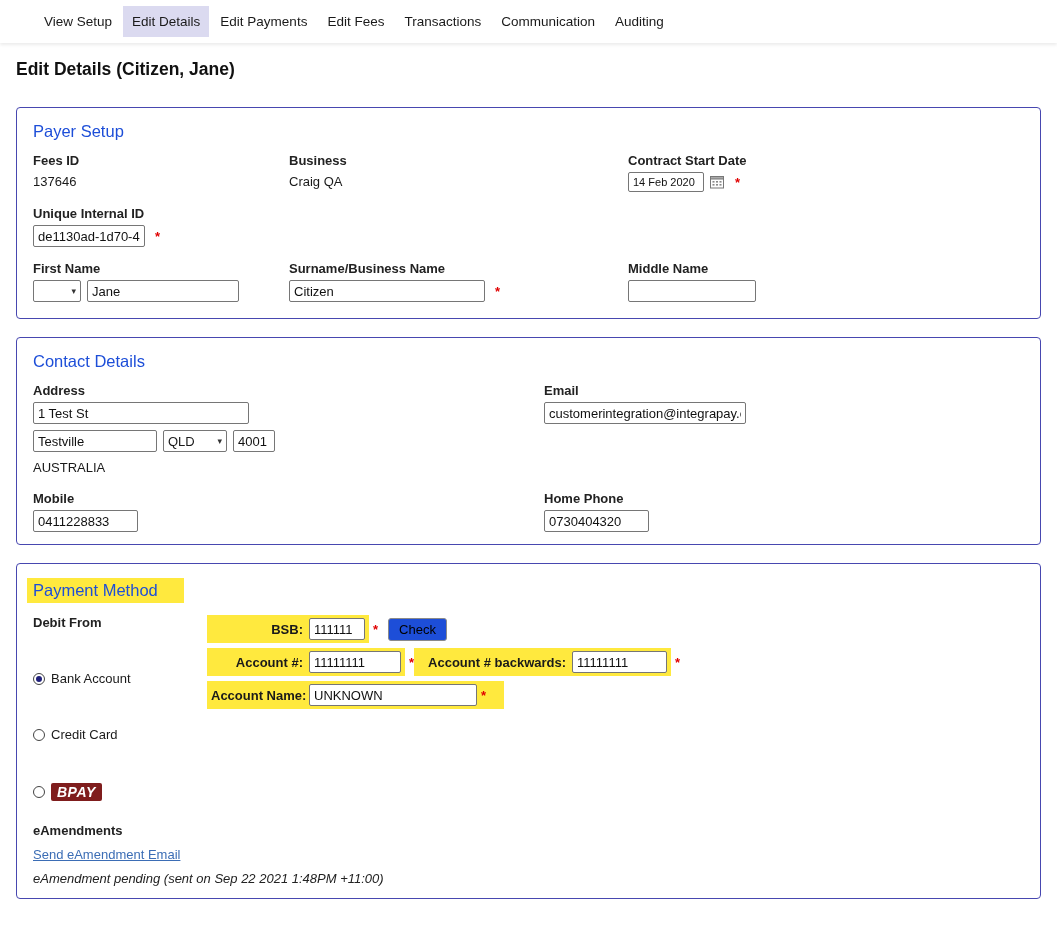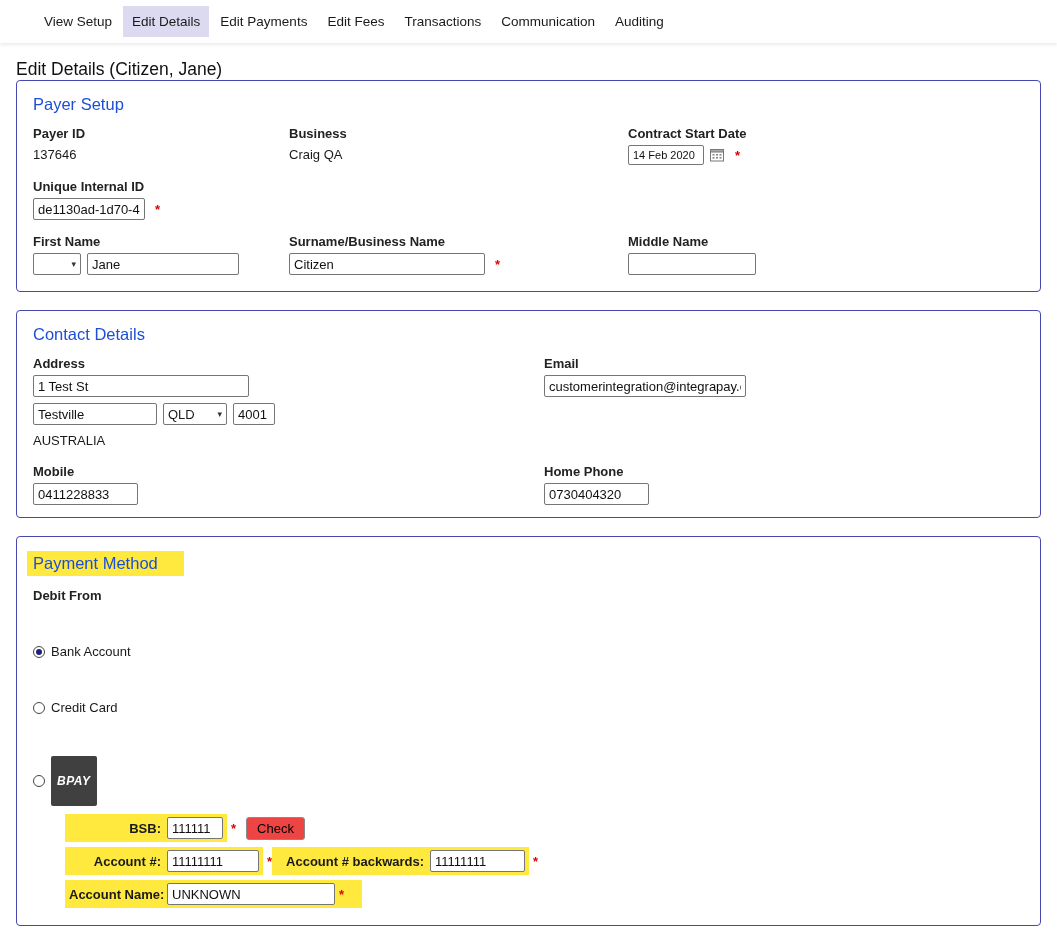--- a/index.html
+++ b/index.html
@@ -14,21 +14,21 @@
   .tabbar {
     display: flex; align-items: center;
     padding: 6px 0 6px 35px; gap: 2px;
     background: #fff;
     box-shadow: 0 2px 3px rgba(0,0,0,.08);
   }
   .tab { font-size: 13.5px; padding: 8px 9px; cursor: pointer; white-space: nowrap; }
   .tab.active { background: #dbdaf0; }
 
   main { padding: 0 16px; }
-  .page-title { font-size: 17.5px; font-weight: normal; margin: 16px 0 0; color: #111; }
+  .page-title { font-size: 17.5px; font-weight: bold; margin: 16px 0 27px; color: #111; }
 
   
   .card { border: 1px solid #4747b0; border-radius: 4px; padding: 6px 16px 12px; margin-bottom: 18px; }
   .card-title { font-size: 16.5px; font-weight: 500; color: #1d4ed8; margin: 8px 0 12px; }
 
   .label { display: block; font-weight: bold; font-size: 13px; margin-bottom: 4px; color: #222; }
   .value { font-size: 13px; }
 
   .row3 { display: flex; margin-bottom: 14px; }
   .c1 { width: 256px; } .c2 { width: 339px; } .c3 { flex: 1; }
@@ -56,36 +56,36 @@
 
   .inline { display: flex; align-items: center; gap: 6px; }
   .req { color: #e00000; font-weight: bold; margin-left: 4px; font-size: 13px; }
   .country { font-size: 13px; margin-top: 8px; }
 
   
   .hl { background: #ffe93e; }
   .hl-title { background: #ffe93e; display: inline-block; padding: 3px 26px 3px 6px; margin-left: -6px; }
 
   
-  .pm-flex { display: flex; flex-direction: column; }
+  .pm-flex { display: flex; }
   .pm-left { width: 142px; }
   .pm-right { flex: 1; padding-left: 32px; }
   .radio-list { list-style: none; margin: 10px 0 0; padding: 0; }
   .radio-item { display: flex; align-items: center; gap: 6px; font-size: 13px; margin-bottom: 8px; cursor: pointer; margin-top: 41px; }
   .radio { width: 12px; height: 12px; border: 1px solid #444; border-radius: 50%; background: #fff; position: relative; flex: none; }
   .radio.checked::after { content: ""; position: absolute; inset: 2px; border-radius: 50%; background: #20207a; }
-  .bpay { background: #404040; color: #fff; font-style: italic; font-weight: bold; font-size: 12px; padding: 18px 6px; border-radius: 2px; letter-spacing: .5px; }
+  .bpay { background: #7f1d1d; color: #fff; font-style: italic; font-weight: bold; font-size: 14px; padding: 1px 6px; border-radius: 2px; letter-spacing: .5px; }
 
   .pm-row { display: flex; align-items: center; margin-bottom: 5px; }
   .pair { display: inline-flex; align-items: center; padding: 3px 4px; }
   .pm-label { font-weight: bold; font-size: 13px; display: inline-block; text-align: right; margin-right: 6px; white-space: nowrap; }
   .pm-label.w1 { width: 92px; }
   .pm-label.auto { margin-left: 10px; }
   .pad-r { padding-right: 18px; }
-  .btn-plain { margin-left: 10px; background: #ef4444; border: 1px solid #8a8a8a; border-radius: 3px; font-size: 13px; padding: 3px 10px; font-family: inherit; cursor: pointer; }
+  .btn-plain { margin-left: 10px; background: #1d4ed8; border: 1px solid #8a8a8a; border-radius: 3px; font-size: 13px; padding: 3px 10px; font-family: inherit; cursor: pointer; }
 
   .ea { margin-top: 14px; }
   .ea .label { margin: 4px 0 7px; }
   .link { color: #3b6db5; text-decoration: underline; font-size: 13px; display: inline-block; margin-bottom: 9px; cursor: pointer; }
   .ea-status { font-style: italic; font-size: 13px; color: #222; }
 
   
   .xero-row { display: flex; align-items: flex-start; gap: 8px; margin: 4px 0 22px; }
   .xero-logo { width: 40px; height: 40px; border-radius: 50%; background: #13b5ea; color: #fff;
                display: flex; align-items: center; justify-content: center; font-size: 13px; font-weight: bold; flex: none; }
@@ -111,21 +111,21 @@
 
 <main>
 
   <h1 class="page-title">Edit Details (Citizen, Jane)</h1>
 
   <section class="card">
     <h2 class="card-title">Payer Setup</h2>
 
     <div class="row3">
       <div class="c1">
-        <span class="label">Payer ID</span>
+        <span class="label">Fees ID</span>
         <span class="value">137646</span>
       </div>
       <div class="c2">
         <span class="label">Business</span>
         <span class="value">Craig QA</span>
       </div>
       <div class="c3">
         <span class="label">Contract Start Date</span>
         <div class="inline">
           <input class="txt w-date" value="14 Feb 2020" style="">
@@ -266,16 +266,21 @@
         <div class="pm-row">
           <span class="hl pair pad-r">
             <span class="pm-label w1">Account Name:</span>
             <input class="txt w-acctname" value="UNKNOWN" style="">
             <span class="req">*</span>
           </span>
         </div>
       </div>
     </div>
 
+    <div class="ea">
+      <span class="label">eAmendments</span>
+      <a class="link">Send eAmendment Email</a>
+      <div class="ea-status">eAmendment pending (sent on Sep 22 2021 1:48PM +11:00)</div>
+    </div>
   </section>
 
 
 </main>
 
 </body></html>

